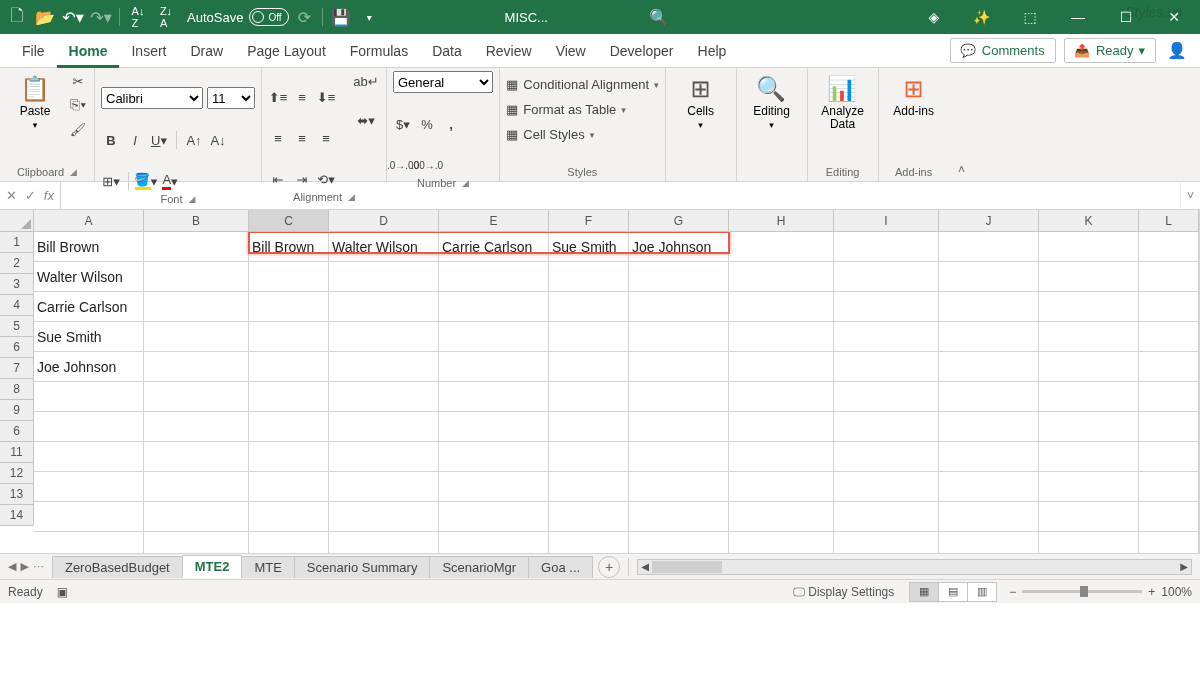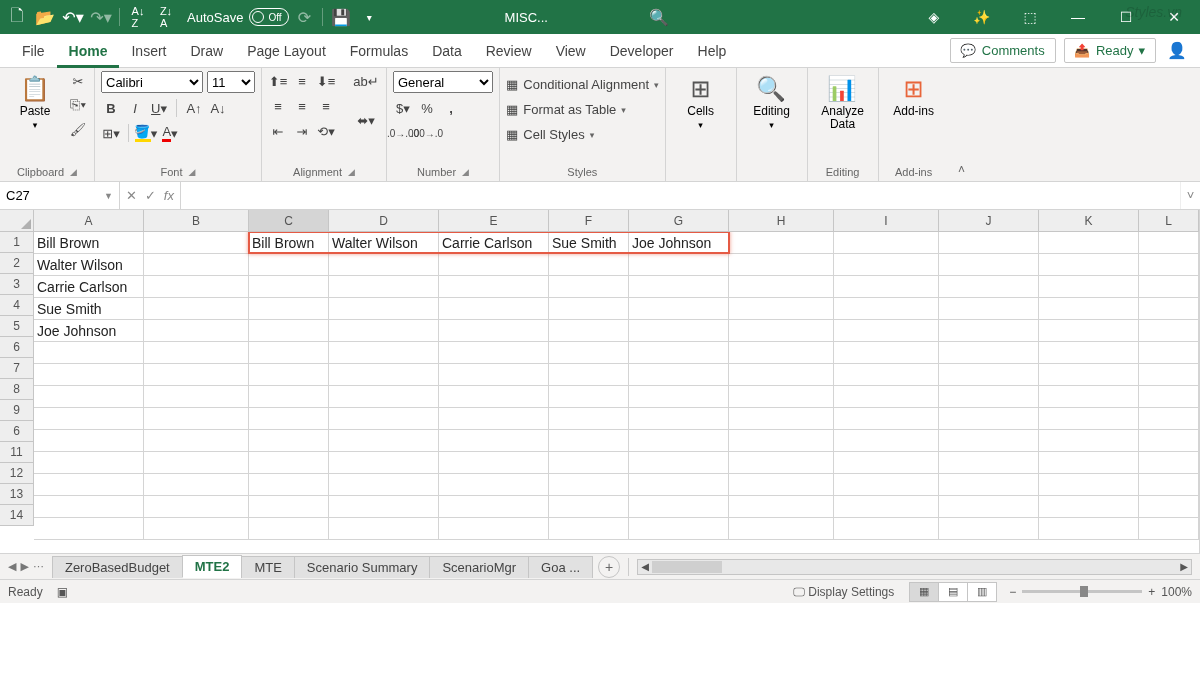--- a/index.html
+++ b/index.html
@@ -28,21 +28,21 @@
 .act-btn { border: 1px solid #c5c5c5; background: #fff; padding: 4px 10px; font-size: 13px; display: flex; align-items: center; gap: 5px; border-radius: 2px; }
 .act-btn.green { color: #217346; }
 
 
 .ribbon { height: 114px; background: #f3f2f1; display: flex; border-bottom: 1px solid #d4d4d4; }
 .group { border-right: 1px solid #d4d4d4; padding: 3px 6px 0; display: flex; flex-direction: column; }
 .group-body { flex: 1; display: flex; align-items: flex-start; gap: 4px; }
 .group-label { text-align: center; font-size: 11px; color: #666; padding: 2px 0 3px; display: flex; justify-content: center; align-items: center; gap: 6px; }
 .dlg-launcher { font-size: 9px; color: #888; }
 .col { display: flex; flex-direction: column; gap: 4px; }
-.row { display: flex; align-items: center; gap: 4px; }
+.row { display: flex; align-items: center; gap: 4px; margin-top: 16px; }
 .icon-sm { width: 20px; height: 20px; display: flex; align-items: center; justify-content: center; font-size: 13px; color: #444; }
 .big-btn { display: flex; flex-direction: column; align-items: center; justify-content: center; width: 58px; padding-top: 4px; gap: 2px; }
 .big-btn .bi { font-size: 24px; color: #555; }
 .big-btn .bl { font-size: 12px; text-align: center; line-height: 1.1; }
 select.combo { font-size: 13px; height: 22px; }
 .styles-link { font-size: 13px; color: #444; padding: 2px 0; display: flex; align-items: center; gap: 5px; }
 .caret::after { content: " ▾"; font-size: 9px; color: #666; }
 .collapse { width: 26px; display: flex; align-items: flex-end; justify-content: center; padding-bottom: 4px; font-size: 12px; color: #666; }
 
 
@@ -54,21 +54,21 @@
 
 
 .grid-wrap { display: flex; height: 343px; }
 .col-headers { height: 22px; display: flex; background: #e6e6e6; }
 .rh, .ch { border-right: 1px solid #c6c6c6; border-bottom: 1px solid #c6c6c6; display: flex; align-items: center; justify-content: center; font-size: 12px; color: #555; background:#eee; }
 .ch.sel { background: #d5d5d5; }
 .corner { width: 34px; height: 22px; border-right: 1px solid #c6c6c6; border-bottom: 1px solid #c6c6c6; background: #eee; position: relative; }
 .corner::after { content: ""; position: absolute; right: 2px; bottom: 2px; width: 0; height: 0; border-right: 10px solid #b0b0b0; border-top: 10px solid transparent; }
 .rh { width: 34px; height: 21px; }
 .cells { position: relative; flex: 1; }
-.grid-row { display: flex; height: 22px; }
+.grid-row { display: flex; height: 30px; }
 .cell { border-right: 1px solid #d4d4d4; border-bottom: 1px solid #d4d4d4; padding: 0 3px; font-size: 14px; color: #222; display: flex; align-items: center; overflow: hidden; white-space: nowrap; }
 .highlight-box { position: absolute; border: 2px solid #e55a44; pointer-events: none; box-shadow: 0 0 4px rgba(229,90,68,0.6); }
 .vscroll { width: 18px; background: #f0f0f0; border-left: 1px solid #d4d4d4; }
 
 
 .sheetbar { height: 26px; background: #f3f2f1; display: flex; align-items: center; border-top: 1px solid #d4d4d4; }
 .sheet-nav { display: flex; gap: 4px; padding: 0 8px; color: #777; font-size: 11px; }
 .sheet-tabs { display: flex; align-items: flex-end; }
 .sheet-tab { padding: 3px 12px; font-size: 13px; background: #e1e1e1; border: 1px solid #c5c5c5; border-bottom: none; margin-right: -1px; color: #444; }
 .sheet-tab.active { background: #fff; color: #217346; font-weight: 600; border-bottom: 1px solid #fff; }
@@ -307,24 +307,20 @@
         </div>
       </div>
     <div class="group-label">
         <span>Add-ins</span>
       </div>
   </div>
   <div class="collapse">˄</div>
 </div>
 
 <div class="fx-row">
-  <div class="namebox">
-      <span>C27</span>
-      <span style="font-size:9px;color:#888">▼</span>
-    </div>
   <div class="fx-btns">
     <span>✕</span>
     <span>✓</span>
     <span><i>fx</i></span>
   </div>
   <div class="fx-input">
       <span></span>
     </div>
   <div class="fx-expand">˅</div>
 </div>

